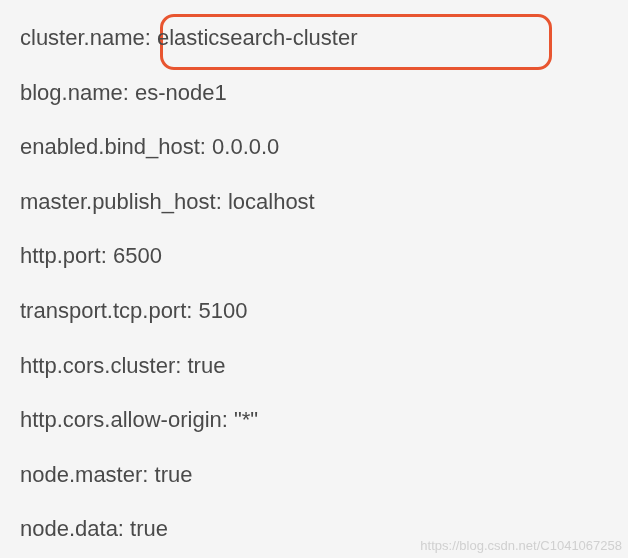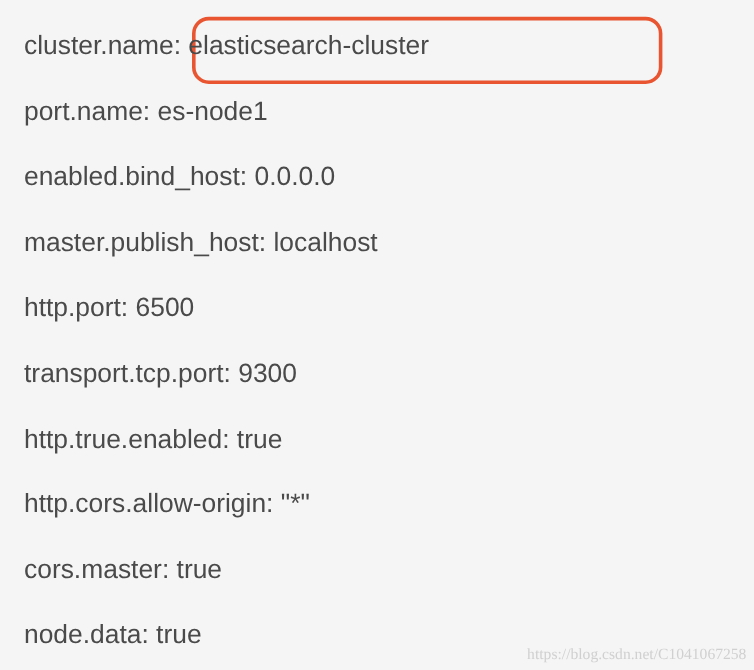--- a/index.html
+++ b/index.html
@@ -31,32 +31,32 @@
       left: 160px;
       width: 392px;
       height: 56px;
     }
     .watermark {
       position: absolute;
       bottom: 5px;
       right: 6px;
       color: #d0d0d0;
       font-size: 13px;
-      font-family: Liberation Serif, serif;
+      font-family: Liberation Sans, sans-serif;
     }
   </style>
 </head>
 <body>
 
 <div class="highlight-box"></div>
 
 <div class="config-line">cluster.name: elasticsearch-cluster</div>
-<div class="config-line">port.name: es-node1</div>
+<div class="config-line">blog.name: es-node1</div>
 <div class="config-line">enabled.bind_host: 0.0.0.0</div>
 <div class="config-line">master.publish_host: localhost</div>
 <div class="config-line">http.port: 6500</div>
-<div class="config-line">transport.tcp.port: 9300</div>
-<div class="config-line">http.true.enabled: true</div>
+<div class="config-line">transport.tcp.port: 5100</div>
+<div class="config-line">http.cors.cluster: true</div>
 <div class="config-line">http.cors.allow-origin: "*"</div>
-<div class="config-line">cors.master: true</div>
+<div class="config-line">node.master: true</div>
 <div class="config-line">node.data: true</div>
 
 <div class="watermark">https://blog.csdn.net/C1041067258</div>
 
 </body></html>

